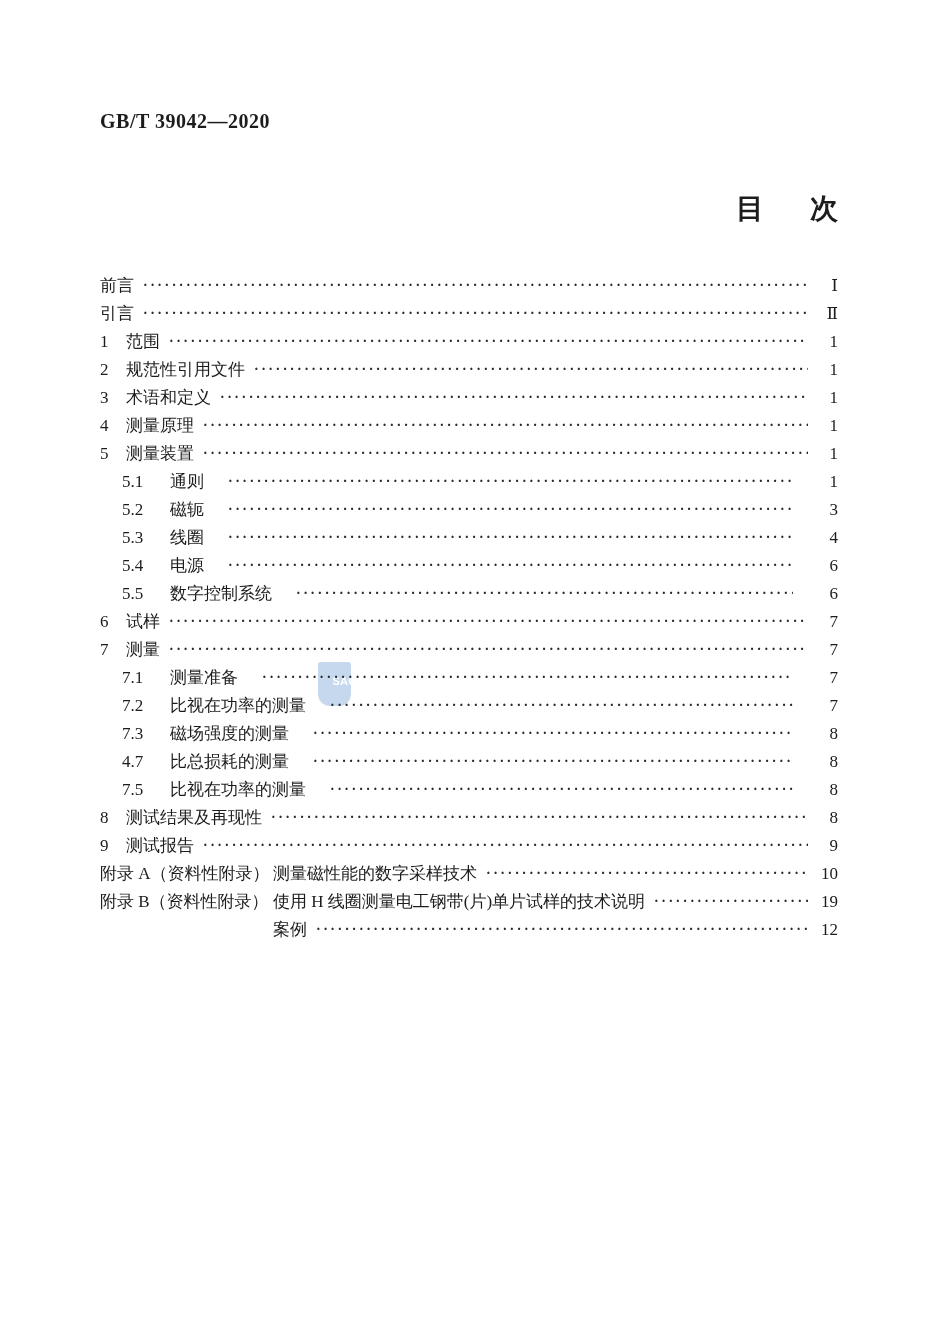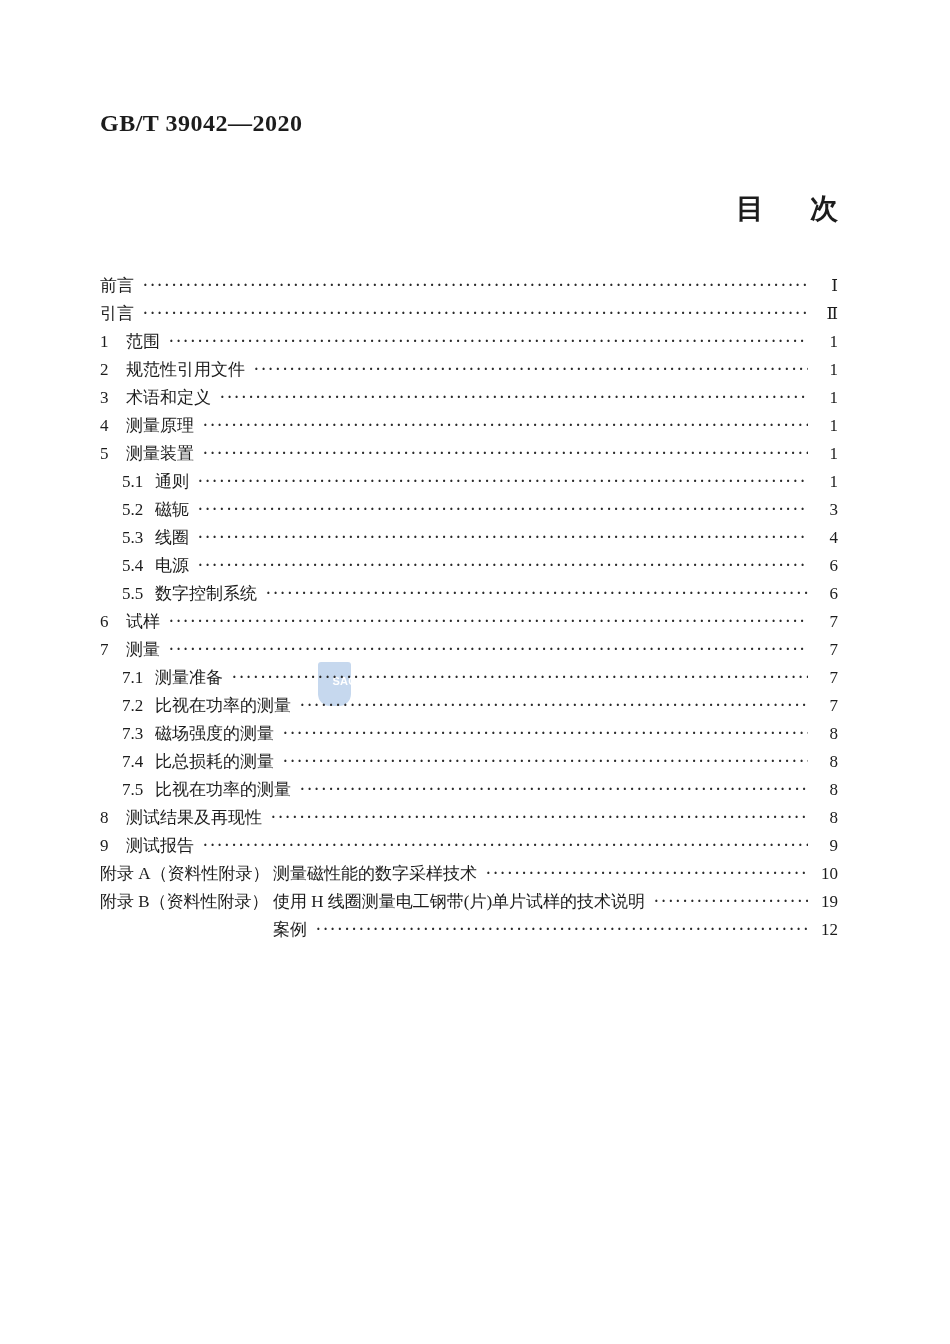--- a/index.html
+++ b/index.html
@@ -13,21 +13,21 @@
     height: 1344px;
     background: #ffffff;
     overflow: hidden;
     font-family: "Liberation Serif", "DejaVu Serif", serif;
     color: #1c1c1c;
   }
   .header-code {
     position: absolute;
     left: 100px;
     top: 110px;
-    font-size: 24px;
+    font-size: 20px;
     font-weight: bold;
     letter-spacing: 0.5px;
   }
   .doc-title {
     position: absolute;
     left: 100px;
     top: 190px;
     width: 738px;
     text-align: right;
     font-size: 28px;
@@ -69,21 +69,21 @@
   .toc-row {
     display: flex;
     align-items: center;
     height: 28px;
     font-size: 17px;
     line-height: 28px;
   }
   .toc-row .num   { flex: none; white-space: nowrap; }
   .toc-row .label { flex: none; white-space: nowrap; }
   .lv-l1 .num     { width: 26px; }
-  .lv-l2          { padding-left: 22px; }
+  .lv-l2          { padding-left: 22px; gap: 15px; }
   .lv-l2 .num     { width: 33px; }
   .lv-appendix .num { width: 173px; }
   .lv-appendix-cont { padding-left: 173px; }
   .dots {
     flex: 1 1 0;
     min-width: 0;
     overflow: hidden;
     white-space: nowrap;
     margin: 0 6px 0 9px;
     font-size: 14px;
@@ -215,21 +215,21 @@
     <span class="dots"></span>
     <span class="page-no">7</span>
   </div>
       <div class="toc-row lv-l2">
     <span class="num">7.3</span>
     <span class="label">磁场强度的测量</span>
     <span class="dots"></span>
     <span class="page-no">8</span>
   </div>
       <div class="toc-row lv-l2">
-    <span class="num">7.4</span>
+    <span class="num">4.7</span>
     <span class="label">比总损耗的测量</span>
     <span class="dots"></span>
     <span class="page-no">8</span>
   </div>
       <div class="toc-row lv-l2">
     <span class="num">7.5</span>
     <span class="label">比视在功率的测量</span>
     <span class="dots"></span>
     <span class="page-no">8</span>
   </div>

